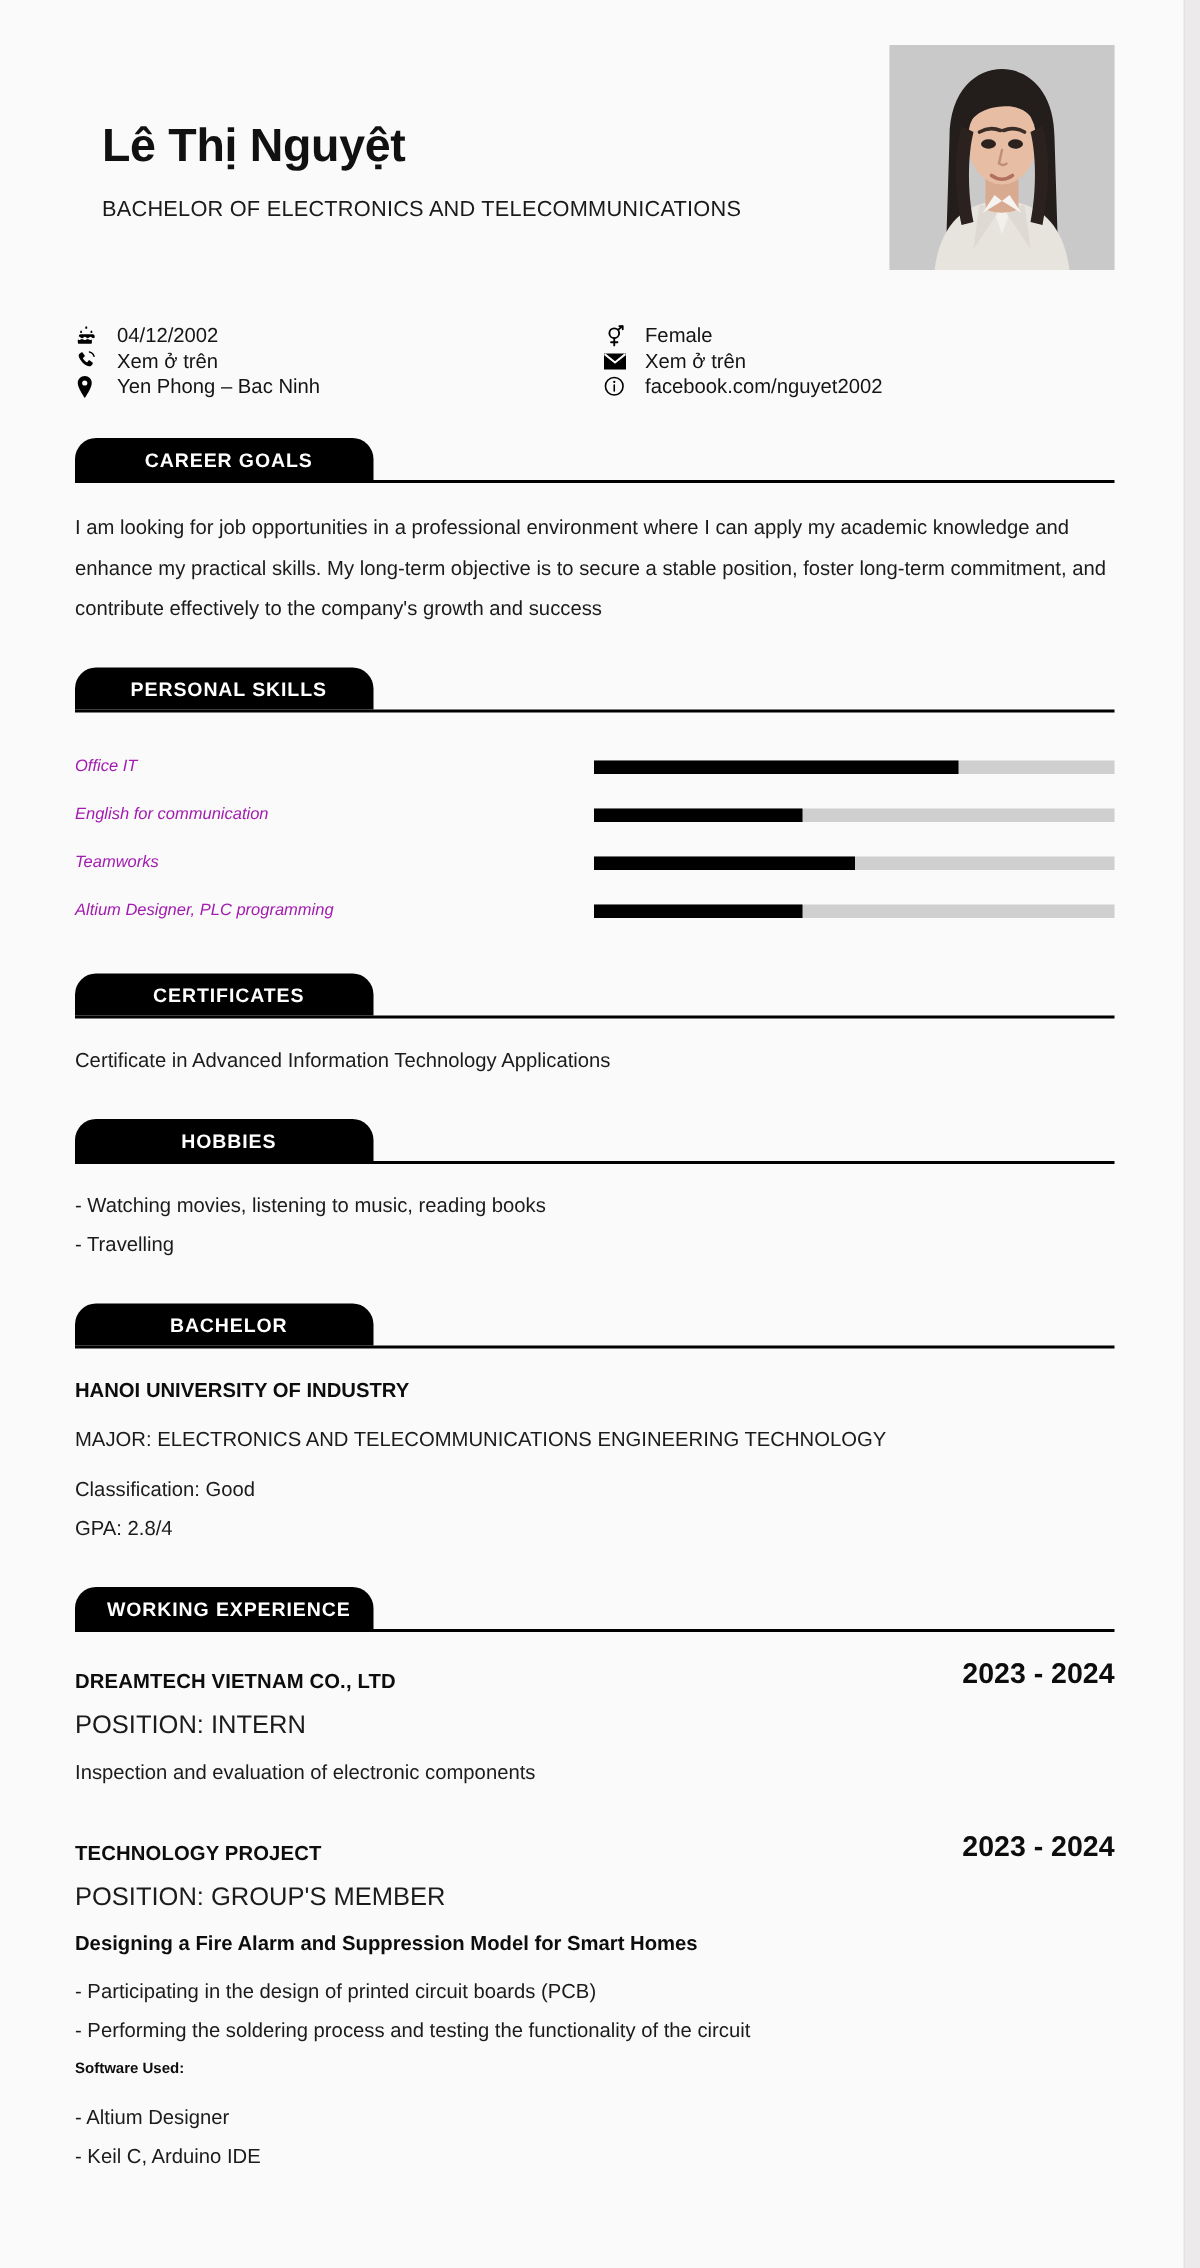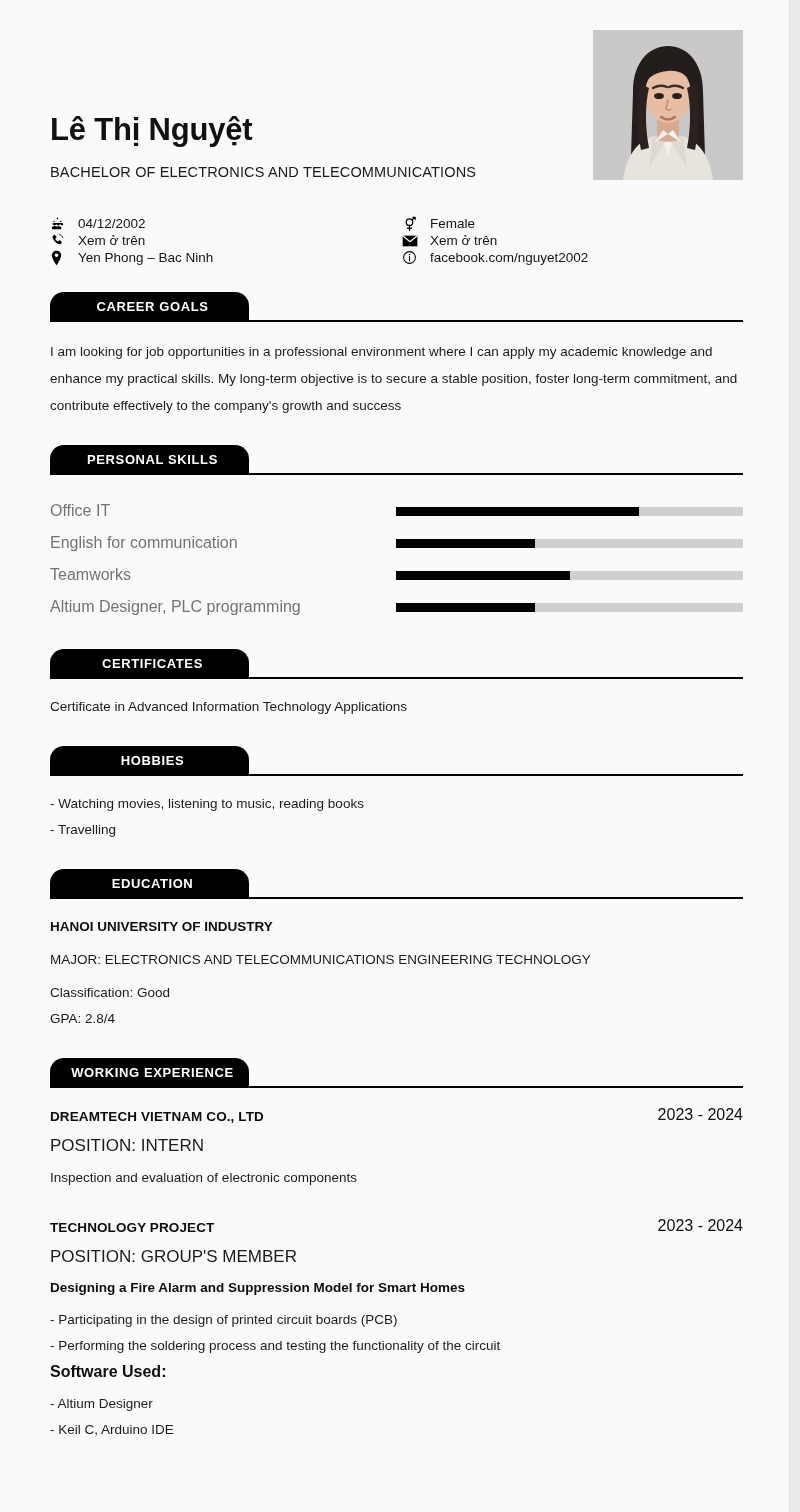--- a/index.html
+++ b/index.html
@@ -24,21 +24,22 @@
     overflow: hidden;
   }
   .inner {
     padding: 30px 46px 0 50px;
   }
 
   
   .header {
     display: flex;
     justify-content: space-between;
-    align-items: flex-end;
+    align-items: center;
+    margin-left: 18px;
   }
   .header-left { padding-top: 18px; }
   .name {
     font-size: 31px;
     font-weight: bold;
     color: #111111;
     letter-spacing: -0.2px;
     line-height: 1.1;
     margin: 0;
   }
@@ -132,23 +133,24 @@
 
   
   .skills { margin-top: 20px; }
   .skill-row {
     display: flex;
     align-items: center;
     height: 32px;
   }
   .skill-name {
     width: 346px;
-    font-size: 16px;
-    color: #737373;
+    font-size: 11px;
+    color: #a21caf;
     flex: none;
+    font-style: italic;
   }
   .skill-track {
     flex: 1;
     height: 9px;
     background: #cfcfcf;
     position: relative;
   }
   .skill-fill {
     position: absolute;
     left: 0;
@@ -169,22 +171,22 @@
     justify-content: space-between;
     align-items: flex-end;
   }
   .exp-org {
     font-size: 13.5px;
     font-weight: bold;
     color: #0d0d0d;
     letter-spacing: 0.1px;
   }
   .exp-period {
-    font-size: 16px;
-    font-weight: normal;
+    font-size: 19px;
+    font-weight: bold;
     color: #0d0d0d;
     white-space: nowrap;
   }
   .exp-pos {
     font-size: 17px;
     color: #1b1b1b;
     margin-top: 12px;
   }
   .exp-desc {
     font-size: 13.5px;
@@ -197,21 +199,21 @@
     color: #0d0d0d;
     margin-top: 13px;
   }
   .bullets { margin-top: 12px; }
   .bullet {
     font-size: 13.5px;
     color: #1b1b1b;
     line-height: 26px;
   }
   .sub-bold {
-    font-size: 16px;
+    font-size: 10px;
     font-weight: bold;
     color: #0d0d0d;
     line-height: 26px;
   }
   .bottom-pad { height: 60px; }
 </style>
 </head>
 <body>
 
 <div class="page">
@@ -386,21 +388,21 @@
         <div class="sec-rule"></div>
       </div>
       <div class="block">
         <div class="line">- Watching movies, listening to music, reading books</div>
         <div class="line">- Travelling</div>
       </div>
     </div>
 
     <div class="section">
       <div class="sec-head">
-        <div class="sec-badge">EDUCATION</div>
+        <div class="sec-badge">BACHELOR</div>
         <div class="sec-rule"></div>
       </div>
       <div class="block">
         <div class="line bold">HANOI UNIVERSITY OF INDUSTRY</div>
         <div class="gap-sm"></div>
         <div class="line">MAJOR: ELECTRONICS AND TELECOMMUNICATIONS ENGINEERING TECHNOLOGY</div>
         <div class="gap-sm"></div>
         <div class="line">Classification: Good</div>
         <div class="line">GPA: 2.8/4</div>
       </div>

